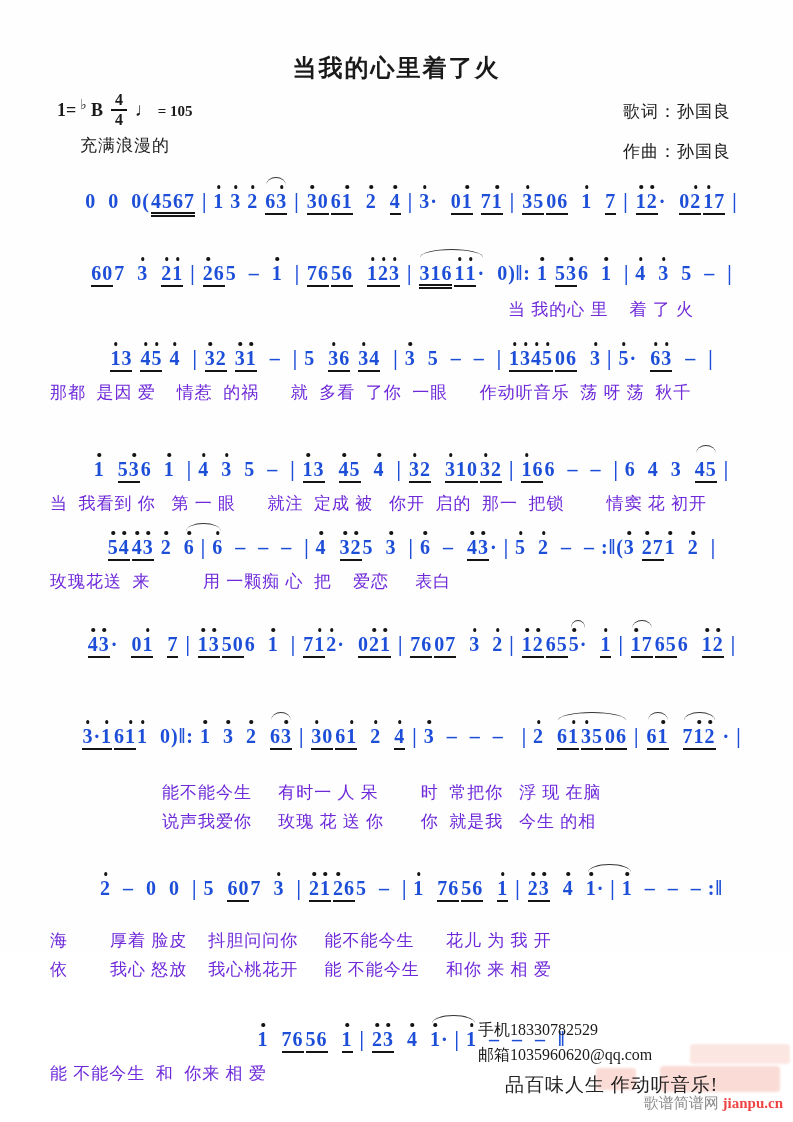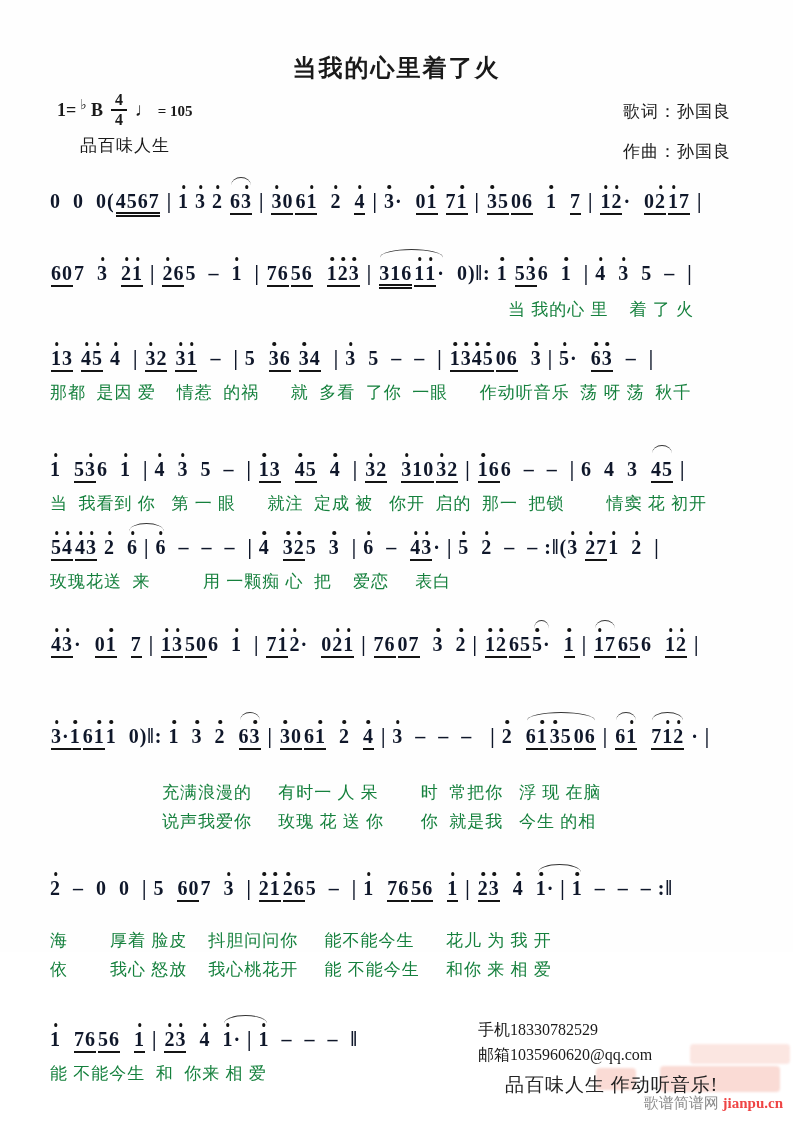--- a/index.html
+++ b/index.html
@@ -20,31 +20,31 @@
   .tempo{font-size:15px;font-weight:bold;margin-left:0;}
   .tempo .note{font-size:19px;}
 
   .credit{position:absolute;right:62px;font-size:17px;letter-spacing:1px;}
   .credit.lyricist{top:100px;}
   .credit.composer{top:140px;}
   .mood{position:absolute;left:80px;top:134px;font-size:17px;letter-spacing:1px;}
 
   .system{position:absolute;left:50px;right:20px;}
   .notation{white-space:pre;font-size:20px;font-weight:bold;letter-spacing:1px;
-            line-height:1;padding-top:15px;padding-bottom:7px;color:#0f172a;}
+            line-height:1;padding-top:15px;padding-bottom:7px;color:#1d4ed8;text-align:center;}
   .nt{position:relative;display:inline-block;}
   .hd{position:absolute;left:50%;top:-6px;transform:translateX(-50%);
       width:3.5px;height:3.5px;border-radius:50%;background:#141414;}
   .grp{display:inline-block;margin:0 1px;}
   .u1{border-bottom:2px solid #141414;padding-bottom:2px;}
   .u2{border-bottom:5px double #141414;padding-bottom:1px;}
   .slur{position:relative;display:inline-block;}
   .slur::before{content:"";position:absolute;left:2px;right:2px;top:-14px;height:9px;
                 border-top:1.8px solid #333;border-radius:60% 60% 0 0/100% 100% 0 0;}
-  .lyric{white-space:pre;font-size:17px;letter-spacing:1px;line-height:1.7;color:#15803d;
+  .lyric{white-space:pre;font-size:17px;letter-spacing:1px;line-height:1.7;color:#6d28d9;
          font-family:"Liberation Serif","DejaVu Serif",serif;}
 
   .contact{position:absolute;left:478px;top:1018px;font-size:16px;line-height:1.55;}
   .slogan{position:absolute;left:505px;top:1072px;font-size:19px;letter-spacing:1px;color:#222;}
   .site{position:absolute;right:10px;top:1094px;font-size:15px;}
   .site .name{color:#8b8b8b;}
   .site .url{color:#ef4444;font-weight:bold;}
 
   .wm{position:absolute;background:rgba(243,160,145,0.38);border-radius:4px;filter:blur(1px);}
   .wm.a{left:596px;top:1068px;width:40px;height:22px;}
@@ -63,21 +63,21 @@
       <span class="flat">♭</span>
       <span>B</span>
     <span class="timesig">
       <span class="tnum">4</span>
       <span class="tden">4</span>
     </span>
     <span class="tempo"><span class="note">♩</span> <span>= 105</span></span>
   </div>
 
   <div class="credit lyricist">歌词：孙国良</div>
-  <div class="mood">品百味人生</div>
+  <div class="mood">充满浪漫的</div>
   <div class="credit composer">作曲：孙国良</div>
 
   <div class="system" style="top:176px">
     <div class="notation"><span class="nt">0</span>  <span class="nt">0</span>  <span class="nt">0</span><span class="nt">(</span><span class="grp u2"><span class="nt">4</span><span class="nt">5</span><span class="nt">6</span><span class="nt">7</span></span> <span class="nt">|</span> <span class="nt">1<i class="hd"></i></span> <span class="nt">3<i class="hd"></i></span> <span class="nt">2<i class="hd"></i></span> <span class="slur"><span class="grp u1"><span class="nt">6</span><span class="nt">3<i class="hd"></i></span></span></span> <span class="nt">|</span> <span class="grp u1"><span class="nt">3<i class="hd"></i></span><span class="nt">0</span></span><span class="grp u1"><span class="nt">6</span><span class="nt">1<i class="hd"></i></span></span>  <span class="nt">2<i class="hd"></i></span>  <span class="grp u1"><span class="nt">4<i class="hd"></i></span></span> <span class="nt">|</span> <span class="nt">3<i class="hd"></i></span><span class="nt">·</span>  <span class="grp u1"><span class="nt">0</span><span class="nt">1<i class="hd"></i></span></span> <span class="grp u1"><span class="nt">7</span><span class="nt">1<i class="hd"></i></span></span> <span class="nt">|</span> <span class="grp u1"><span class="nt">3<i class="hd"></i></span><span class="nt">5</span></span><span class="grp u1"><span class="nt">0</span><span class="nt">6</span></span>  <span class="nt">1<i class="hd"></i></span>  <span class="grp u1"><span class="nt">7</span></span> <span class="nt">|</span> <span class="grp u1"><span class="nt">1<i class="hd"></i></span><span class="nt">2<i class="hd"></i></span></span><span class="nt">·</span>  <span class="grp u1"><span class="nt">0</span><span class="nt">2<i class="hd"></i></span></span><span class="grp u1"><span class="nt">1<i class="hd"></i></span><span class="nt">7</span></span> <span class="nt">|</span></div>
   </div>
 
   <div class="system" style="top:248px">
     <div class="notation"><span class="grp u1"><span class="nt">6</span><span class="nt">0</span></span><span class="nt">7</span>  <span class="nt">3<i class="hd"></i></span>  <span class="grp u1"><span class="nt">2<i class="hd"></i></span><span class="nt">1<i class="hd"></i></span></span> <span class="nt">|</span> <span class="grp u1"><span class="nt">2<i class="hd"></i></span><span class="nt">6</span></span><span class="nt">5</span>  <span class="nt">–</span>  <span class="nt">1<i class="hd"></i></span>  <span class="nt">|</span> <span class="grp u1"><span class="nt">7</span><span class="nt">6</span></span><span class="grp u1"><span class="nt">5</span><span class="nt">6</span></span>  <span class="grp u1"><span class="nt">1<i class="hd"></i></span><span class="nt">2<i class="hd"></i></span><span class="nt">3<i class="hd"></i></span></span> <span class="nt">|</span> <span class="slur"><span class="grp u2"><span class="nt">3</span><span class="nt">1</span><span class="nt">6</span></span><span class="grp u1"><span class="nt">1<i class="hd"></i></span><span class="nt">1<i class="hd"></i></span></span><span class="nt">·</span></span>  <span class="nt">0</span><span class="nt">)</span><span class="nt">‖</span><span class="nt">:</span> <span class="nt">1<i class="hd"></i></span> <span class="grp u1"><span class="nt">5</span><span class="nt">3<i class="hd"></i></span></span><span class="nt">6</span>  <span class="nt">1<i class="hd"></i></span>  <span class="nt">|</span> <span class="nt">4<i class="hd"></i></span>  <span class="nt">3<i class="hd"></i></span>  <span class="nt">5</span>  <span class="nt">–</span>  <span class="nt">|</span></div>
     <div class="lyric" style="padding-left:458px">当 我的心 里    着 了 火</div>
   </div>
@@ -96,21 +96,21 @@
     <div class="notation"><span class="grp u1"><span class="nt">5<i class="hd"></i></span><span class="nt">4<i class="hd"></i></span></span><span class="grp u1"><span class="nt">4<i class="hd"></i></span><span class="nt">3<i class="hd"></i></span></span> <span class="nt">2<i class="hd"></i></span>  <span class="slur"><span class="nt">6<i class="hd"></i></span> <span class="nt">|</span> <span class="nt">6<i class="hd"></i></span></span>  <span class="nt">–</span>  <span class="nt">–</span>  <span class="nt">–</span>  <span class="nt">|</span> <span class="nt">4<i class="hd"></i></span>  <span class="grp u1"><span class="nt">3<i class="hd"></i></span><span class="nt">2<i class="hd"></i></span></span><span class="nt">5</span>  <span class="nt">3<i class="hd"></i></span>  <span class="nt">|</span> <span class="nt">6<i class="hd"></i></span>  <span class="nt">–</span>  <span class="grp u1"><span class="nt">4<i class="hd"></i></span><span class="nt">3<i class="hd"></i></span></span><span class="nt">·</span> <span class="nt">|</span> <span class="nt">5<i class="hd"></i></span>  <span class="nt">2<i class="hd"></i></span>  <span class="nt">–</span>  <span class="nt">–</span> <span class="nt">:</span><span class="nt">‖</span><span class="nt">(</span><span class="nt">3<i class="hd"></i></span> <span class="grp u1"><span class="nt">2<i class="hd"></i></span><span class="nt">7</span></span><span class="nt">1<i class="hd"></i></span>  <span class="nt">2<i class="hd"></i></span>  <span class="nt">|</span></div>
     <div class="lyric">玫瑰花送  来          用 一颗痴 心  把    爱恋     表白</div>
   </div>
 
   <div class="system" style="top:619px">
     <div class="notation"><span class="grp u1"><span class="nt">4<i class="hd"></i></span><span class="nt">3<i class="hd"></i></span></span><span class="nt">·</span>  <span class="grp u1"><span class="nt">0</span><span class="nt">1<i class="hd"></i></span></span>  <span class="grp u1"><span class="nt">7</span></span> <span class="nt">|</span> <span class="grp u1"><span class="nt">1<i class="hd"></i></span><span class="nt">3<i class="hd"></i></span></span><span class="grp u1"><span class="nt">5</span><span class="nt">0</span></span><span class="nt">6</span>  <span class="nt">1<i class="hd"></i></span>  <span class="nt">|</span> <span class="grp u1"><span class="nt">7</span><span class="nt">1<i class="hd"></i></span></span><span class="nt">2<i class="hd"></i></span><span class="nt">·</span>  <span class="grp u1"><span class="nt">0</span><span class="nt">2<i class="hd"></i></span><span class="nt">1<i class="hd"></i></span></span> <span class="nt">|</span> <span class="grp u1"><span class="nt">7</span><span class="nt">6</span></span><span class="grp u1"><span class="nt">0</span><span class="nt">7</span></span>  <span class="nt">3<i class="hd"></i></span>  <span class="nt">2<i class="hd"></i></span> <span class="nt">|</span> <span class="grp u1"><span class="nt">1<i class="hd"></i></span><span class="nt">2<i class="hd"></i></span></span><span class="grp u1"><span class="nt">6</span><span class="nt">5</span></span><span class="slur"><span class="nt">5<i class="hd"></i></span><span class="nt">·</span></span>  <span class="grp u1"><span class="nt">1<i class="hd"></i></span></span> <span class="nt">|</span> <span class="slur"><span class="grp u1"><span class="nt">1<i class="hd"></i></span><span class="nt">7</span></span></span><span class="grp u1"><span class="nt">6</span><span class="nt">5</span></span><span class="nt">6</span>  <span class="grp u1"><span class="nt">1<i class="hd"></i></span><span class="nt">2<i class="hd"></i></span></span> <span class="nt">|</span></div>
   </div>
 
   <div class="system" style="top:711px">
     <div class="notation"><span class="grp u1"><span class="nt">3<i class="hd"></i></span><span class="nt">·</span><span class="nt">1<i class="hd"></i></span></span><span class="grp u1"><span class="nt">6</span><span class="nt">1<i class="hd"></i></span></span><span class="nt">1<i class="hd"></i></span>  <span class="nt">0</span><span class="nt">)</span><span class="nt">‖</span><span class="nt">:</span> <span class="nt">1<i class="hd"></i></span>  <span class="nt">3<i class="hd"></i></span>  <span class="nt">2<i class="hd"></i></span>  <span class="slur"><span class="grp u1"><span class="nt">6</span><span class="nt">3<i class="hd"></i></span></span></span> <span class="nt">|</span> <span class="grp u1"><span class="nt">3<i class="hd"></i></span><span class="nt">0</span></span><span class="grp u1"><span class="nt">6</span><span class="nt">1<i class="hd"></i></span></span>  <span class="nt">2<i class="hd"></i></span>  <span class="grp u1"><span class="nt">4<i class="hd"></i></span></span> <span class="nt">|</span> <span class="nt">3<i class="hd"></i></span>  <span class="nt">–</span>  <span class="nt">–</span>  <span class="nt">–</span>   <span class="nt">|</span> <span class="nt">2<i class="hd"></i></span>  <span class="slur"><span class="grp u1"><span class="nt">6</span><span class="nt">1<i class="hd"></i></span></span><span class="grp u1"><span class="nt">3<i class="hd"></i></span><span class="nt">5</span></span><span class="grp u1"><span class="nt">0</span><span class="nt">6</span></span></span> <span class="nt">|</span> <span class="slur"><span class="grp u1"><span class="nt">6</span><span class="nt">1<i class="hd"></i></span></span></span>  <span class="slur"><span class="grp u1"><span class="nt">7</span><span class="nt">1<i class="hd"></i></span><span class="nt">2<i class="hd"></i></span></span></span> <span class="nt">·</span> <span class="nt">|</span></div>
-    <div class="lyric" style="padding-left:112px;margin-top:22px">充满浪漫的     有时一 人 呆        时  常把你   浮 现 在脑</div>
+    <div class="lyric" style="padding-left:112px;margin-top:22px">能不能今生     有时一 人 呆        时  常把你   浮 现 在脑</div>
     <div class="lyric" style="padding-left:112px">说声我爱你     玫瑰 花 送 你       你  就是我   今生 的相</div>
   </div>
 
   <div class="system" style="top:863px">
     <div class="notation"><span class="nt">2<i class="hd"></i></span>  <span class="nt">–</span>  <span class="nt">0</span>  <span class="nt">0</span>  <span class="nt">|</span> <span class="nt">5</span>  <span class="grp u1"><span class="nt">6</span><span class="nt">0</span></span><span class="nt">7</span>  <span class="nt">3<i class="hd"></i></span>  <span class="nt">|</span> <span class="grp u1"><span class="nt">2<i class="hd"></i></span><span class="nt">1<i class="hd"></i></span></span><span class="grp u1"><span class="nt">2<i class="hd"></i></span><span class="nt">6</span></span><span class="nt">5</span>  <span class="nt">–</span>  <span class="nt">|</span> <span class="nt">1<i class="hd"></i></span>  <span class="grp u1"><span class="nt">7</span><span class="nt">6</span></span><span class="grp u1"><span class="nt">5</span><span class="nt">6</span></span>  <span class="grp u1"><span class="nt">1<i class="hd"></i></span></span> <span class="nt">|</span> <span class="grp u1"><span class="nt">2<i class="hd"></i></span><span class="nt">3<i class="hd"></i></span></span>  <span class="nt">4<i class="hd"></i></span>  <span class="slur"><span class="nt">1<i class="hd"></i></span><span class="nt">·</span> <span class="nt">|</span> <span class="nt">1<i class="hd"></i></span></span>  <span class="nt">–</span>  <span class="nt">–</span>  <span class="nt">–</span> <span class="nt">:</span><span class="nt">‖</span></div>
     <div class="lyric" style="margin-top:18px">海        厚着 脸皮    抖胆问问你     能不能今生      花儿 为 我 开</div>
     <div class="lyric">依        我心 怒放    我心桃花开     能 不能今生     和你 来 相 爱</div>
   </div>
 
   <div class="system" style="top:1014px">

